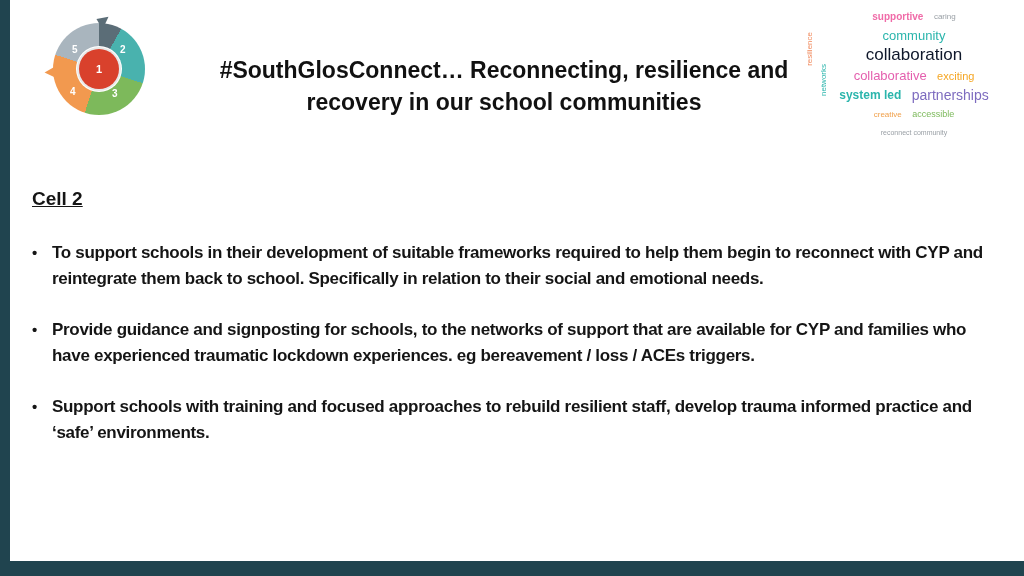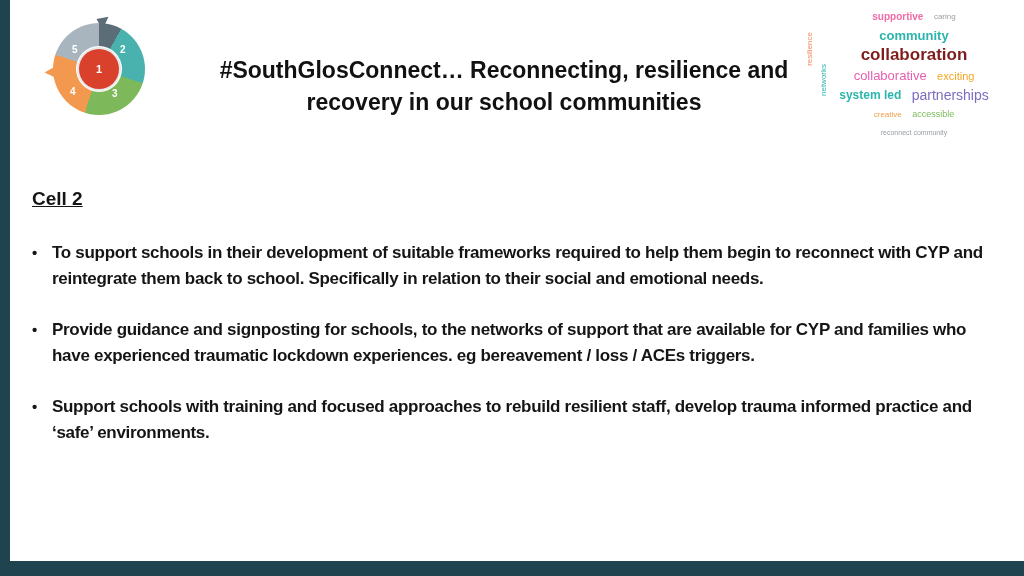--- a/index.html
+++ b/index.html
@@ -71,24 +71,24 @@
   </h1>
 
   <div class="wordcloud">
     <span class="wc-vert wc-vert-1" style=";color:#f08a5d;font-size:8px">resilience</span>
     <span class="wc-vert wc-vert-2" style=";color:#2bb5ac;font-size:8px">networks</span>
     <div class="wc-row">
       <span style=";color:#f06ba8;font-size:10px;font-weight:bold">supportive</span>
       <span style=";color:#9aa0a6;font-size:8px">caring</span>
     </div>
     <div class="wc-row">
-      <span style=";color:#2bb5ac;font-size:13px;font-weight:bold">community</span>
+      <span style=";color:#2bb5ac;font-size:13px;font-weight:normal">community</span>
     </div>
     <div class="wc-row">
-      <span style=";color:#7f1d1d;font-size:17px;font-weight:bold">collaboration</span>
+      <span style=";color:#0f172a;font-size:17px;font-weight:normal">collaboration</span>
     </div>
     <div class="wc-row">
       <span style=";color:#e45fae;font-size:13px;font-weight:normal">collaborative</span>
       <span style=";color:#f5a623;font-size:11px">exciting</span>
     </div>
     <div class="wc-row">
       <span style=";color:#2bb5ac;font-size:12px;font-weight:bold">system led</span>
       <span style=";color:#7d6bbf;font-size:14px">partnerships</span>
     </div>
     <div class="wc-row">

